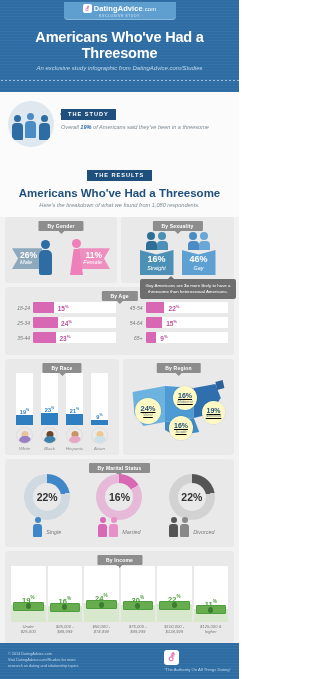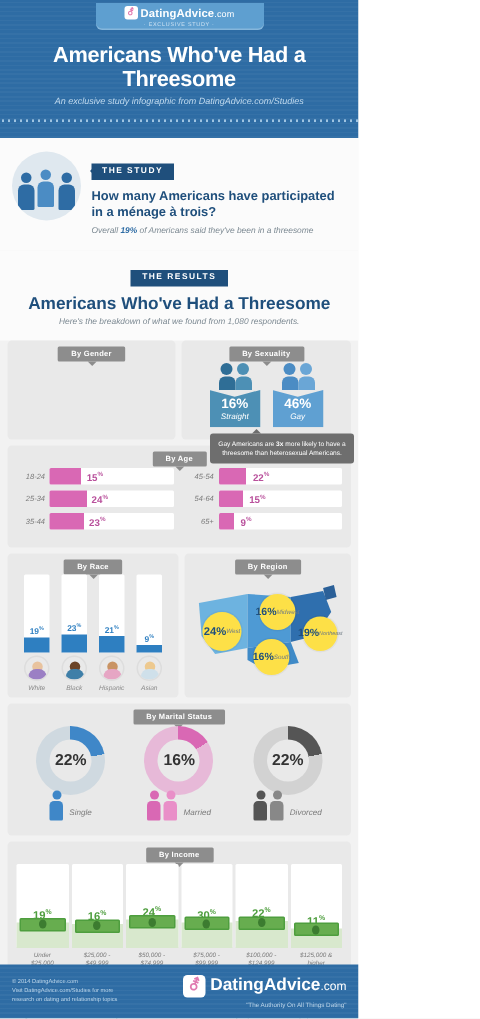--- a/index.html
+++ b/index.html
@@ -213,23 +213,24 @@
     width: 7px; height: 7px; border-radius: 50%; }
   .race-av .f-body { position: absolute; bottom: 0; left: 50%; transform: translateX(-50%);
     width: 12px; height: 7px; border-radius: 5px 5px 0 0; }
   .race-lab { font-size: 4.4px; font-style: italic; color: #8a8a8a; margin-top: 1.5px; }
 
   
   .region { flex: 1; height: 96px; }
   .map { position: relative; height: 70px; margin-top: 1px; }
   .map svg { position: absolute; inset: 0; width: 100%; height: 100%; }
   .bub {
-    position: absolute; border-radius: 50%; background: #fde047;
-    display: flex; flex-direction: row; align-items: center; justify-content: center;
+    position: absolute; border-radius: 50%; background: #fef9c3;
+    display: flex; flex-direction: column; align-items: center; justify-content: center;
     box-shadow: 0 0 0 1px rgba(0,0,0,.04);
+    text-decoration: underline;
   }
   .bub b { font-size: 7px; font-weight: bold; color: #1f4f7c; line-height: 1; }
   .bub em { font-size: 4.2px; font-style: italic; color: #6f7b84; line-height: 1.2; }
   .bub.west { width: 26px; height: 26px; left: 6px; top: 24px; }
   .bub.west b { font-size: 7.5px; }
   .bub.midwest { width: 24px; height: 24px; left: 44px; top: 12px; }
   .bub.south { width: 24px; height: 24px; left: 40px; top: 42px; }
   .bub.northeast { width: 23px; height: 23px; right: 3px; top: 27px; }
   .bub.northeast em { font-size: 3.6px; }
 
@@ -330,34 +331,51 @@
           <div class="head"></div>
           <div class="body"></div>
         </div>
       <div class="fig f3">
           <div class="head"></div>
           <div class="body"></div>
         </div>
     </div>
     <div class="study-txt">
       <span class="tag">THE STUDY</span>
-      <div class="study-q">How many Americans have participated in a ménage à trois?</div>
       <div class="study-note"><span>Overall </span><b>19%</b><span> of Americans said they've been in a threesome</span></div>
     </div>
   </div>
 
   <div class="results-head">
     <span class="tag-center">THE RESULTS</span>
     <div class="results-title">Americans Who've Had a Threesome</div>
     <div class="results-sub">Here's the breakdown of what we found from 1,080 respondents.</div>
   </div>
 
   <div class="row">
     <div class="panel gender">
       <span class="ptag">By Gender</span>
+      <div class="gender-wrap">
+        <div class="ribbon male">
+          <span>26%</span>
+          <em>Male</em>
+        </div>
+        <div class="ribbon female">
+          <span>11%</span>
+          <em>Female</em>
+        </div>
+        <div class="person m">
+            <div class="head"></div>
+            <div class="torso"></div>
+          </div>
+        <div class="person f">
+            <div class="head"></div>
+            <div class="torso"></div>
+          </div>
+      </div>
     </div>
 
     <div class="panel sexuality">
       <span class="ptag">By Sexuality</span>
       <div class="sex-wrap">
         <div class="sex-card straight">
           <div class="sex-pair">
             <div class="sp a">
                 <div class="head"></div>
                 <div class="torso"></div>
@@ -642,19 +660,18 @@
 
   <div class="footer">
     <div class="f-left">
       <div>© 2014 DatingAdvice.com</div>
       <div>Visit DatingAdvice.com/Studies for more</div>
       <div>research on dating and relationship topics</div>
     </div>
     <div>
       <div class="f-right">
         <span class="f-mark">⚦</span>
-        <span class="f-logo"><span>DatingAdvice</span><small>.com</small></span>
       </div>
       <div class="f-tag">"The Authority On All Things Dating"</div>
     </div>
   </div>
 
 </div>
 
 </body></html>

